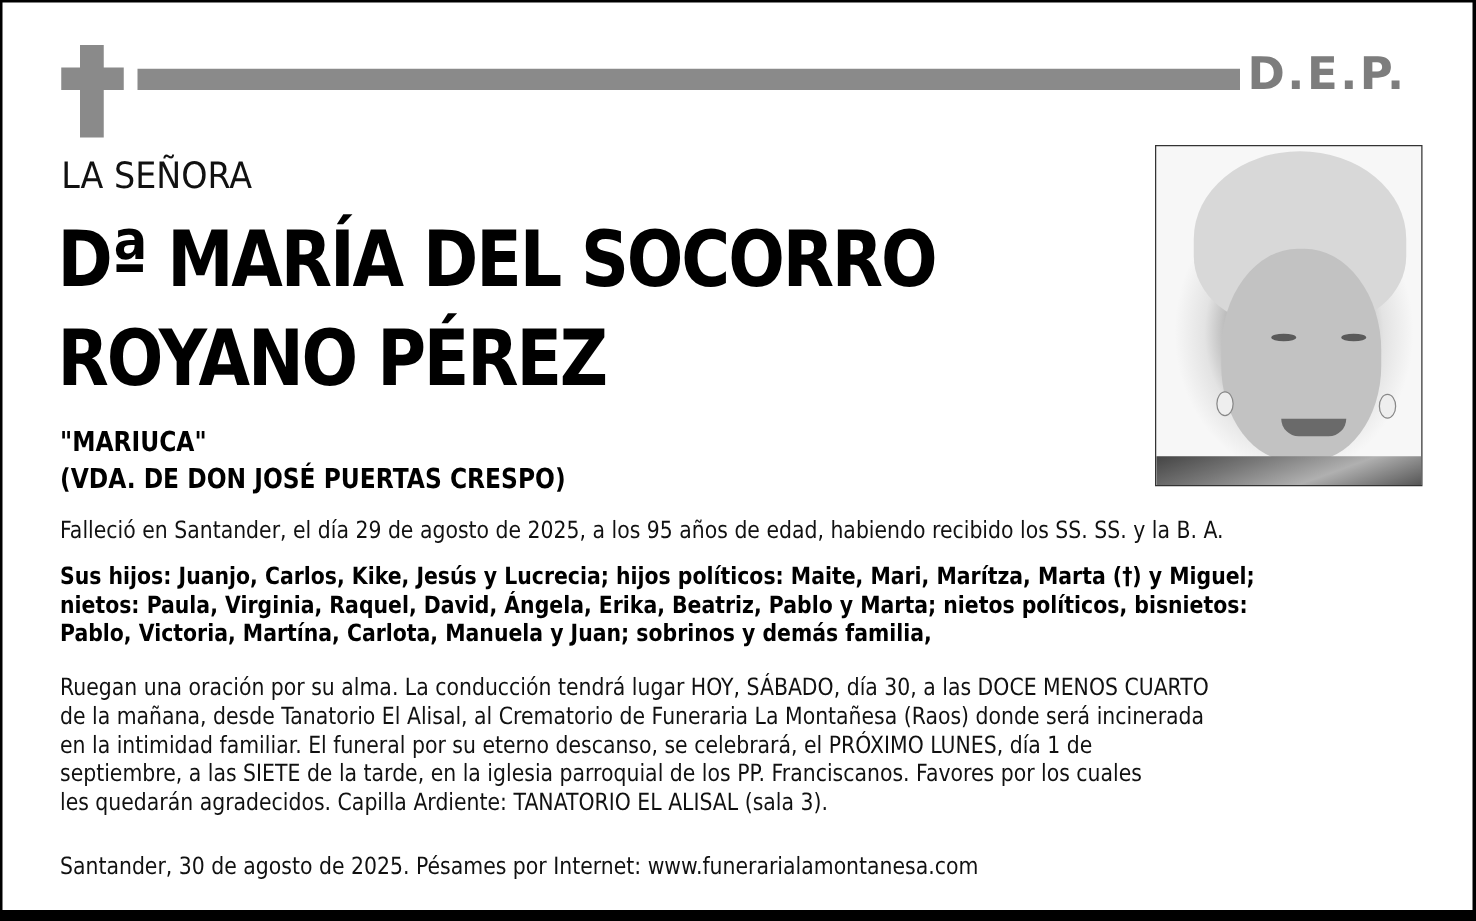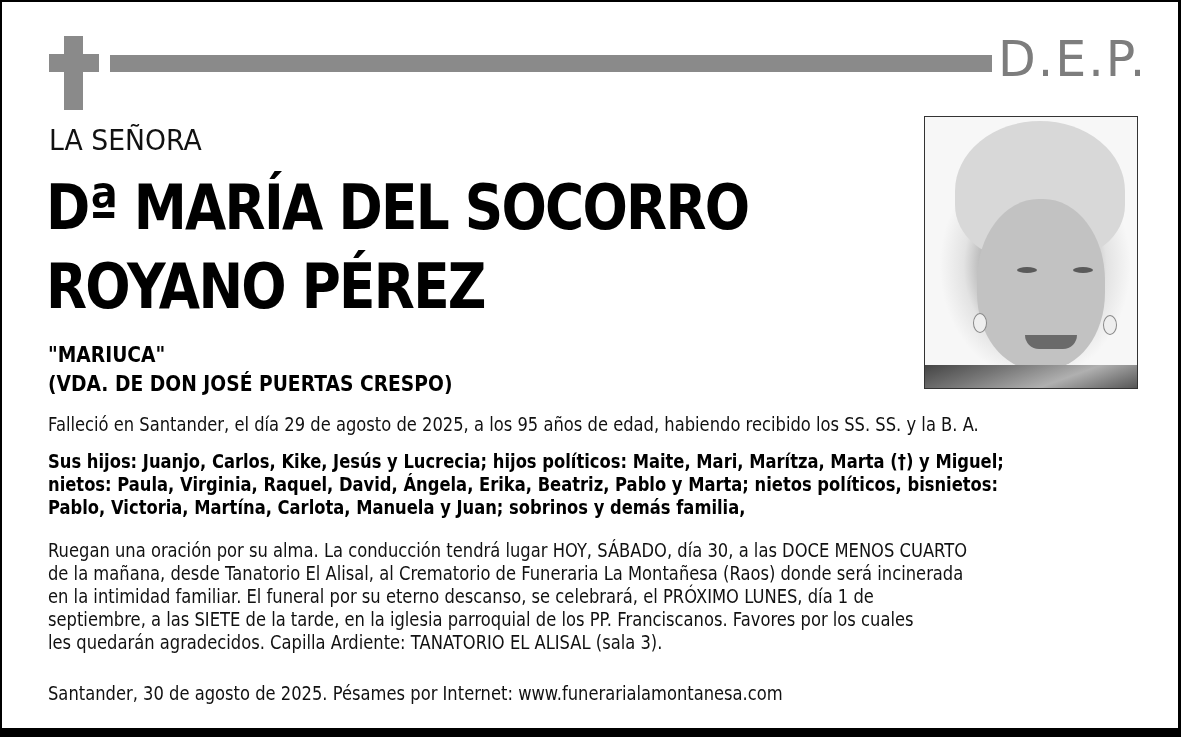--- a/index.html
+++ b/index.html
@@ -54,22 +54,22 @@
       top: 53px;
       width: 882px;
       height: 17px;
       background: #8a8a8a;
     }
     .dep {
       position: absolute;
       left: 996px;
       top: 38px;
       font-family: "DejaVu Sans", sans-serif;
-      font-weight: normal;
-      font-size: 49px;
+      font-weight: bold;
+      font-size: 36px;
       letter-spacing: 2px;
       color: #7d7d7d;
       line-height: 40px;
     }
     .prefix {
       position: absolute;
       left: 47px;
       top: 120px;
       font-family: "DejaVu Sans", sans-serif;
       font-size: 29px;

